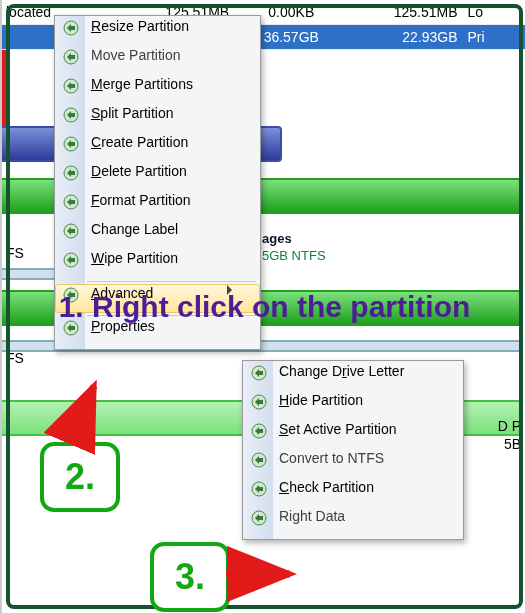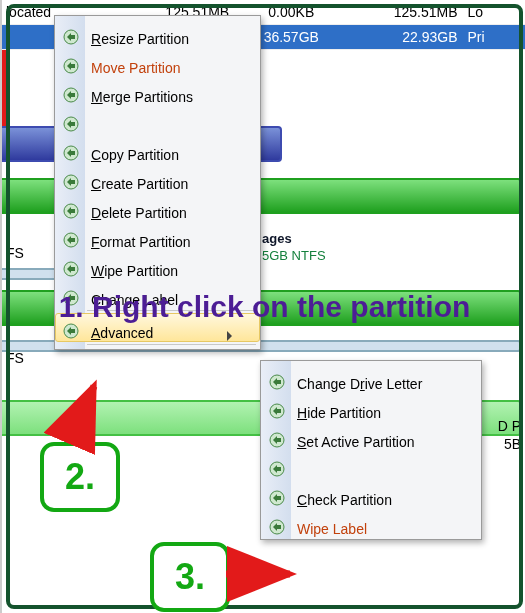--- a/index.html
+++ b/index.html
@@ -19,30 +19,30 @@
   .bar.top1{top:126px;width:260px;background:#d0e0ee;border:2px solid #8ab;left:-10px;height:12px}
   .bar.top2{top:268px;width:260px;background:#d0e0ee;border:2px solid #8ab;left:-10px;height:12px}
   .bar.top3{top:340px;width:530px;background:#d0e0ee;border:2px solid #8ab;left:-10px;height:12px}
   .barLbl{position:absolute;left:260px;top:231px;font-size:13px;color:#0f172a;font-weight:600}
   .barLbl2{position:absolute;left:260px;top:248px;font-size:13px;color:#15803d}
   .fsLbl{position:absolute;left:4px;font-size:14px}
   
   .menu{position:absolute;background:#f4f5f7;border:1px solid #9a9a9a;box-shadow:2px 3px 6px rgba(0,0,0,.3)}
   .menu .strip{position:absolute;left:0;top:0;bottom:0;width:30px;background:linear-gradient(90deg,#e9eef7,#d3deee)}
   .menu .items{position:relative;padding:2px 0}
-  .mi{display:flex;align-items:flex-end;height:29px;padding:0 13px 0 6px;cursor:default;white-space:nowrap}
+  .mi{display:flex;align-items:flex-start;height:29px;padding:0 13px 0 6px;cursor:default;white-space:nowrap}
   .mi .ico{width:20px;height:20px;margin-right:10px;display:flex;align-items:center;justify-content:center;font-size:13px;color:#356}
   .mi .lbl{flex:1}
   .mi .arr{width:0;height:0;border-top:5px solid transparent;border-bottom:5px solid transparent;border-left:5px solid #444;margin-left:8px}
-  .mi.dis .lbl{color:#c2410c}
+  .mi.dis .lbl{color:#404040}
   .mi.hov{background:linear-gradient(#fff7dd,#ffe69a);border:1px solid #e7c863;border-radius:3px;height:27px;padding-left:5px;padding-right:27px}
   .mi u{text-decoration:underline}
   .sep{height:1px;margin:2px 4px 2px 32px;background:#c8c8c8}
   #menu1{left:52px;top:15px;width:205px}
-  #menu2{left:258px;top:360px;width:220px}
+  #menu2{left:240px;top:360px;width:220px}
   
   .callout{position:absolute;border:4px solid #13a813;border-radius:14px;background:#fff;display:flex;align-items:center;justify-content:center;font-size:36px;font-weight:700;color:#13a813;box-shadow:0 0 0 2px #fff inset}
   #co1{left:267px;top:56px;width:248px;height:150px;border:4px solid #e21a1a;border-radius:8px}
   #co1 .inner{position:absolute;inset:4px;border:4px solid #14532d;border-radius:8px;display:flex;align-items:center;justify-content:center;text-align:center;font-size:30px;font-weight:700;color:#4c1d95;line-height:1.25;padding:6px}
   #co2{left:38px;top:442px;width:72px;height:62px}
   #co3{left:148px;top:542px;width:72px;height:62px}
   
   .ic{width:18px;height:18px}
 </style>
 </head>
@@ -110,29 +110,21 @@
           </span>
           <span class="lbl"><u>M</u>erge Partitions</span>
         </div>
         <div class="mi">
           <span class="ico">
             <svg class="ic" viewBox="0 0 18 18">
               <circle cx="9" cy="9" r="7" fill="#cfe8cf" stroke="#4a8a4a"></circle>
               <path d="M5 9 L9 5 L9 7 L13 7 L13 11 L9 11 L9 13 Z" fill="#3a7a3a"></path>
             </svg>
           </span>
-        </div>
-        <div class="mi">
-          <span class="ico">
-            <svg class="ic" viewBox="0 0 18 18">
-              <circle cx="9" cy="9" r="7" fill="#cfe8cf" stroke="#4a8a4a"></circle>
-              <path d="M5 9 L9 5 L9 7 L13 7 L13 11 L9 11 L9 13 Z" fill="#3a7a3a"></path>
-            </svg>
-          </span>
-          <span class="lbl"><u>C</u>opy Partition</span>
+          <span class="lbl"><u>S</u>plit Partition</span>
         </div>
         <div class="mi">
           <span class="ico">
             <svg class="ic" viewBox="0 0 18 18">
               <circle cx="9" cy="9" r="7" fill="#cfe8cf" stroke="#4a8a4a"></circle>
               <path d="M5 9 L9 5 L9 7 L13 7 L13 11 L9 11 L9 13 Z" fill="#3a7a3a"></path>
             </svg>
           </span>
           <span class="lbl"><u>C</u>reate Partition</span>
         </div>
@@ -154,43 +146,52 @@
           </span>
           <span class="lbl"><u>F</u>ormat Partition</span>
         </div>
         <div class="mi">
           <span class="ico">
             <svg class="ic" viewBox="0 0 18 18">
               <circle cx="9" cy="9" r="7" fill="#cfe8cf" stroke="#4a8a4a"></circle>
               <path d="M5 9 L9 5 L9 7 L13 7 L13 11 L9 11 L9 13 Z" fill="#3a7a3a"></path>
             </svg>
           </span>
+          <span class="lbl">Change Label</span>
+        </div>
+        <div class="mi">
+          <span class="ico">
+            <svg class="ic" viewBox="0 0 18 18">
+              <circle cx="9" cy="9" r="7" fill="#cfe8cf" stroke="#4a8a4a"></circle>
+              <path d="M5 9 L9 5 L9 7 L13 7 L13 11 L9 11 L9 13 Z" fill="#3a7a3a"></path>
+            </svg>
+          </span>
           <span class="lbl"><u>W</u>ipe Partition</span>
-        </div>
-        <div class="mi">
-          <span class="ico">
-            <svg class="ic" viewBox="0 0 18 18">
-              <circle cx="9" cy="9" r="7" fill="#cfe8cf" stroke="#4a8a4a"></circle>
-              <path d="M5 9 L9 5 L9 7 L13 7 L13 11 L9 11 L9 13 Z" fill="#3a7a3a"></path>
-            </svg>
-          </span>
-          <span class="lbl">Change Label</span>
         </div>
         <div class="sep"></div>
         <div class="mi hov">
           <span class="ico">
             <svg class="ic" viewBox="0 0 18 18">
               <circle cx="9" cy="9" r="7" fill="#cfe8cf" stroke="#4a8a4a"></circle>
               <path d="M5 9 L9 5 L9 7 L13 7 L13 11 L9 11 L9 13 Z" fill="#3a7a3a"></path>
             </svg>
           </span>
           <span class="lbl"><u>A</u>dvanced</span>
           <span class="arr"></span>
         </div>
         <div class="sep"></div>
+        <div class="mi">
+          <span class="ico">
+            <svg class="ic" viewBox="0 0 18 18">
+              <circle cx="9" cy="9" r="7" fill="#cfe8cf" stroke="#4a8a4a"></circle>
+              <path d="M5 9 L9 5 L9 7 L13 7 L13 11 L9 11 L9 13 Z" fill="#3a7a3a"></path>
+            </svg>
+          </span>
+          <span class="lbl"><u>P</u>roperties</span>
+        </div>
       </div>
 </div>
 
 <div id="menu2" class="menu">
   <div class="strip"></div>
   <div class="items" id="m2items">
         <div class="mi">
           <span class="ico">
             <svg class="ic" viewBox="0 0 18 18">
               <circle cx="9" cy="9" r="7" fill="#cfe8cf" stroke="#4a8a4a"></circle>
@@ -217,38 +218,39 @@
           </span>
           <span class="lbl"><u>S</u>et Active Partition</span>
         </div>
         <div class="mi dis">
           <span class="ico">
             <svg class="ic" viewBox="0 0 18 18">
               <circle cx="9" cy="9" r="7" fill="#cfe8cf" stroke="#4a8a4a"></circle>
               <path d="M5 9 L9 5 L9 7 L13 7 L13 11 L9 11 L9 13 Z" fill="#3a7a3a"></path>
             </svg>
           </span>
+          <span class="lbl">Convert to NTFS</span>
         </div>
         <div class="mi">
           <span class="ico">
             <svg class="ic" viewBox="0 0 18 18">
               <circle cx="9" cy="9" r="7" fill="#cfe8cf" stroke="#4a8a4a"></circle>
               <path d="M5 9 L9 5 L9 7 L13 7 L13 11 L9 11 L9 13 Z" fill="#3a7a3a"></path>
             </svg>
           </span>
           <span class="lbl"><u>C</u>heck Partition</span>
         </div>
         <div class="mi dis">
           <span class="ico">
             <svg class="ic" viewBox="0 0 18 18">
               <circle cx="9" cy="9" r="7" fill="#cfe8cf" stroke="#4a8a4a"></circle>
               <path d="M5 9 L9 5 L9 7 L13 7 L13 11 L9 11 L9 13 Z" fill="#3a7a3a"></path>
             </svg>
           </span>
-          <span class="lbl">Wipe Label</span>
+          <span class="lbl">Right Data</span>
         </div>
       </div>
 </div>
 
 <div id="co1">
   <div class="inner">1. Right click on the partition</div>
 </div>
 <div id="co2" class="callout">
       <span>2.</span>
     </div>

